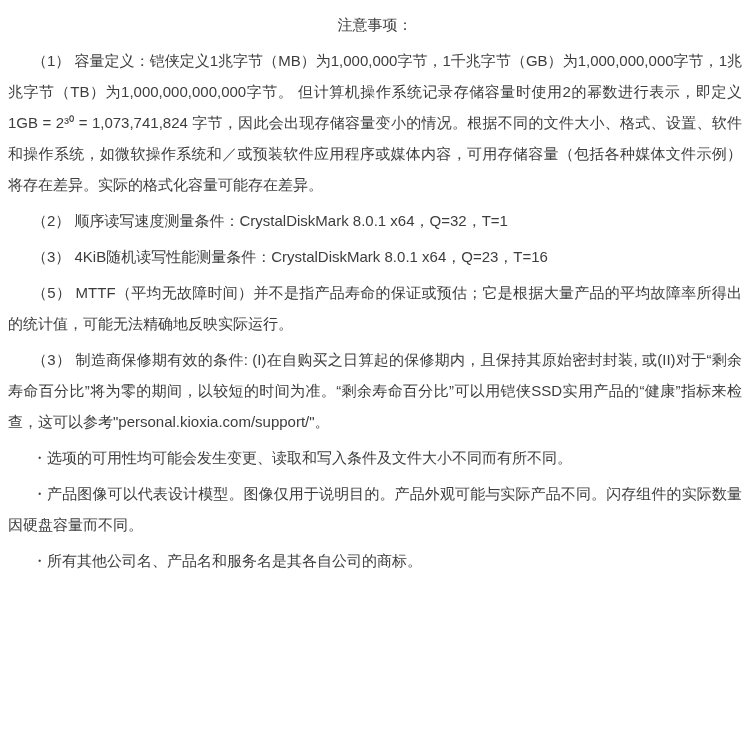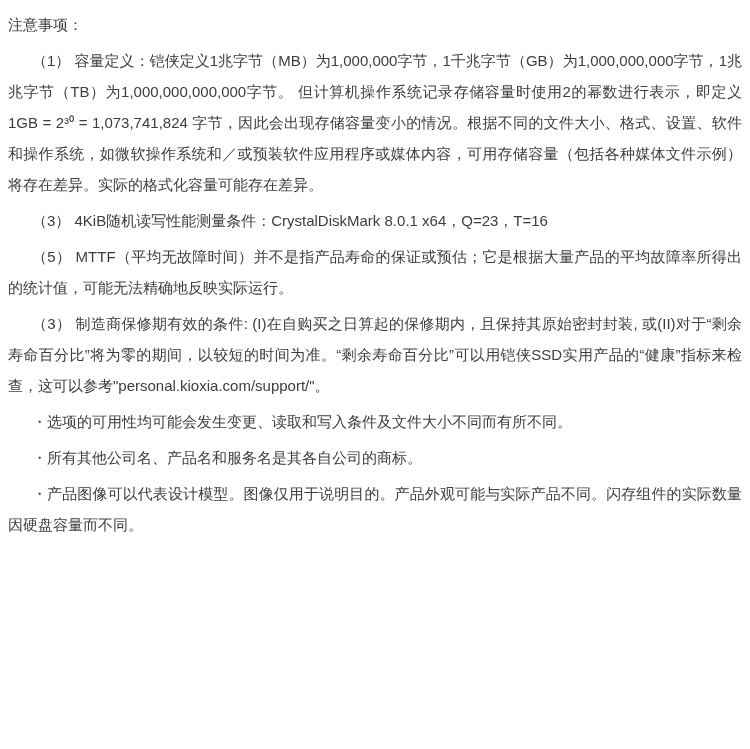--- a/index.html
+++ b/index.html
@@ -15,20 +15,21 @@
     font-family: "Liberation Sans", sans-serif;
     font-size: 15px;
     line-height: 31px;
     color: #3d3d3d;
     -webkit-font-smoothing: antialiased;
   }
   .doc-title {
     margin: 0 0 5px 0;
     font-weight: normal;
     font-size: 15px;
+    text-align: center;
   }
   .para {
     margin: 0 0 5px 0;
     text-align: justify;
     word-break: break-word;
   }
   .para.indent {
     text-indent: 1.6em;
   }
   .para:last-child {
@@ -36,28 +37,29 @@
   }
 </style>
 </head>
 <body>
 
 <div class="doc">
   <h1 class="doc-title">注意事项：</h1>
 
   <p class="para indent">（1） 容量定义：铠侠定义1兆字节（MB）为1,000,000字节，1千兆字节（GB）为1,000,000,000字节，1兆兆字节（TB）为1,000,000,000,000字节。 但计算机操作系统记录存储容量时使用2的幂数进行表示，即定义1GB = 2³⁰ = 1,073,741,824 字节，因此会出现存储容量变小的情况。根据不同的文件大小、格式、设置、软件和操作系统，如微软操作系统和／或预装软件应用程序或媒体内容，可用存储容量（包括各种媒体文件示例）将存在差异。实际的格式化容量可能存在差异。</p>
 
+  <p class="para indent">（2） 顺序读写速度测量条件：CrystalDiskMark 8.0.1 x64，Q=32，T=1</p>
 
   <p class="para indent">（3） 4KiB随机读写性能测量条件：CrystalDiskMark 8.0.1 x64，Q=23，T=16</p>
 
 
   <p class="para indent">（5） MTTF（平均无故障时间）并不是指产品寿命的保证或预估；它是根据大量产品的平均故障率所得出的统计值，可能无法精确地反映实际运行。</p>
 
 
   <p class="para indent">（3） 制造商保修期有效的条件: (I)在自购买之日算起的保修期内，且保持其原始密封封装, 或(II)对于“剩余寿命百分比”将为零的期间，以较短的时间为准。“剩余寿命百分比”可以用铠侠SSD实用产品的“健康”指标来检查，这可以参考"personal.kioxia.com/support/"。</p>
 
   <p class="para indent">・选项的可用性均可能会发生变更、读取和写入条件及文件大小不同而有所不同。</p>
 
 
+  <p class="para indent">・产品图像可以代表设计模型。图像仅用于说明目的。产品外观可能与实际产品不同。闪存组件的实际数量因硬盘容量而不同。</p>
+
   <p class="para indent">・所有其他公司名、产品名和服务名是其各自公司的商标。</p>
-
-  <p class="para indent">・产品图像可以代表设计模型。图像仅用于说明目的。产品外观可能与实际产品不同。闪存组件的实际数量因硬盘容量而不同。</p>
 </div>
 
 </body></html>

